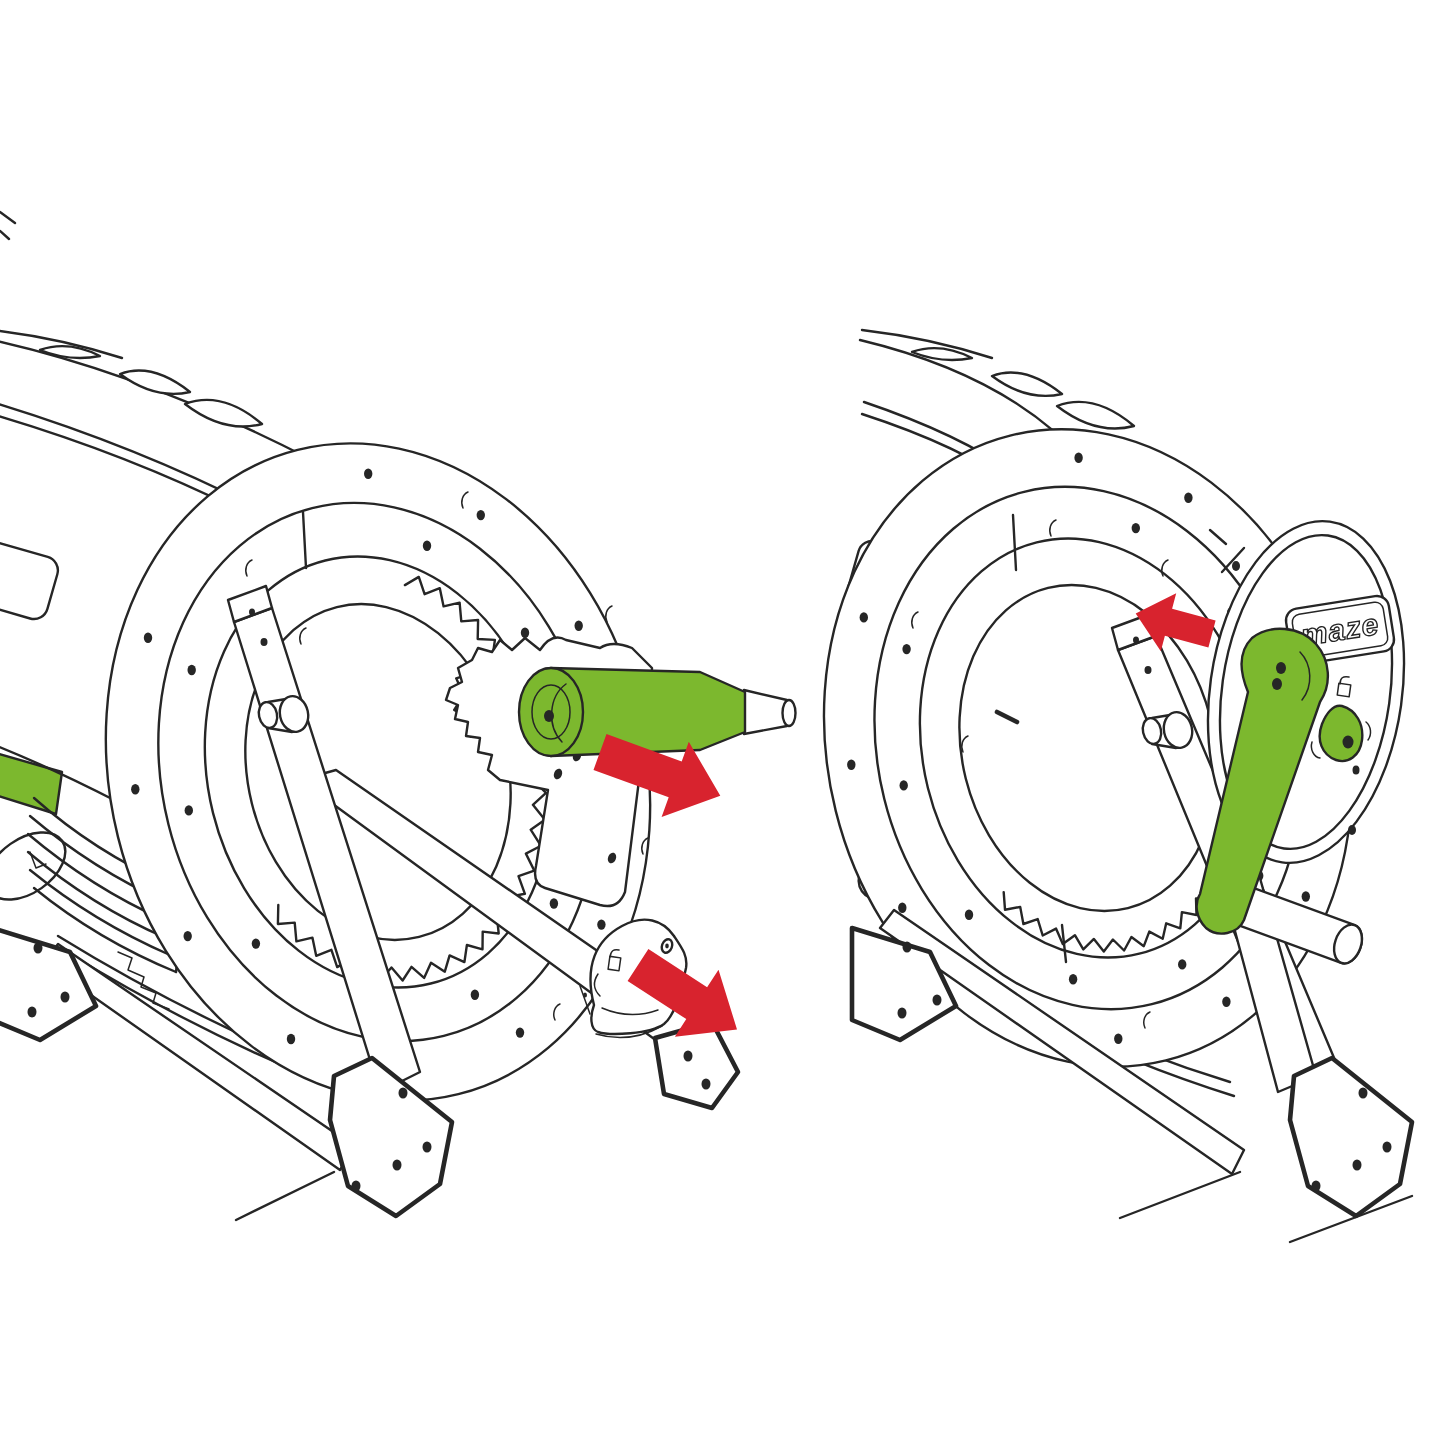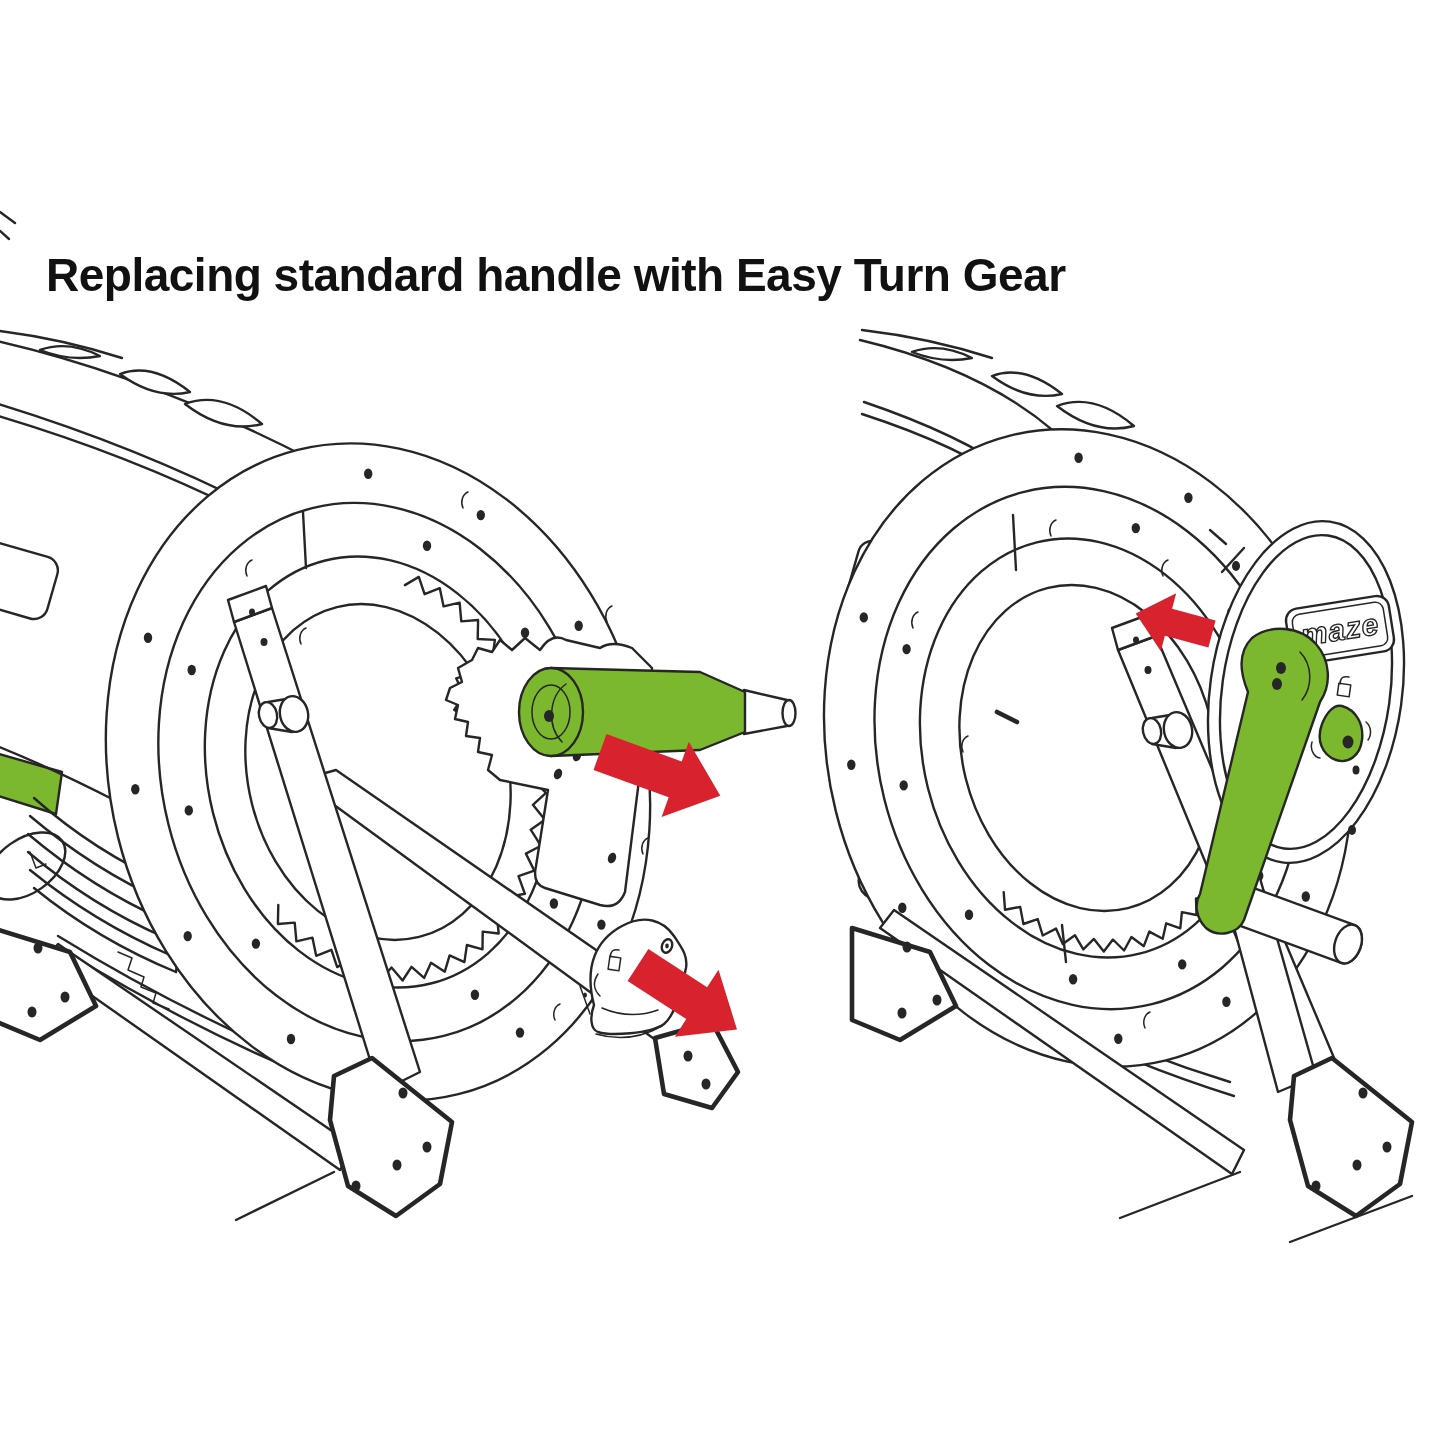--- a/index.html
+++ b/index.html
@@ -17,21 +17,20 @@
   .g-fill{fill:#7cb82e;}
   .r-fill{fill:#d8232e;stroke:none;}
   text.logo{font-family:"Liberation Sans",sans-serif;font-style:italic;font-weight:bold;
          font-size:30px;fill:#ffffff;stroke:#262626;stroke-width:1.4;letter-spacing:1px;}
 </style>
 </head>
 <body>
 
 <div class="stage">
 
-  <div class="title">Replacing standard handle with Easy Turn Gear</div>
 
   <svg width="1445" height="1445" viewBox="0 0 1445 1445">
 
     <g>
       <path d="M 0 212 L 15 223"></path>
       <path d="M 0 231 L 9 239"></path>
     </g>
 
     <g>
 

